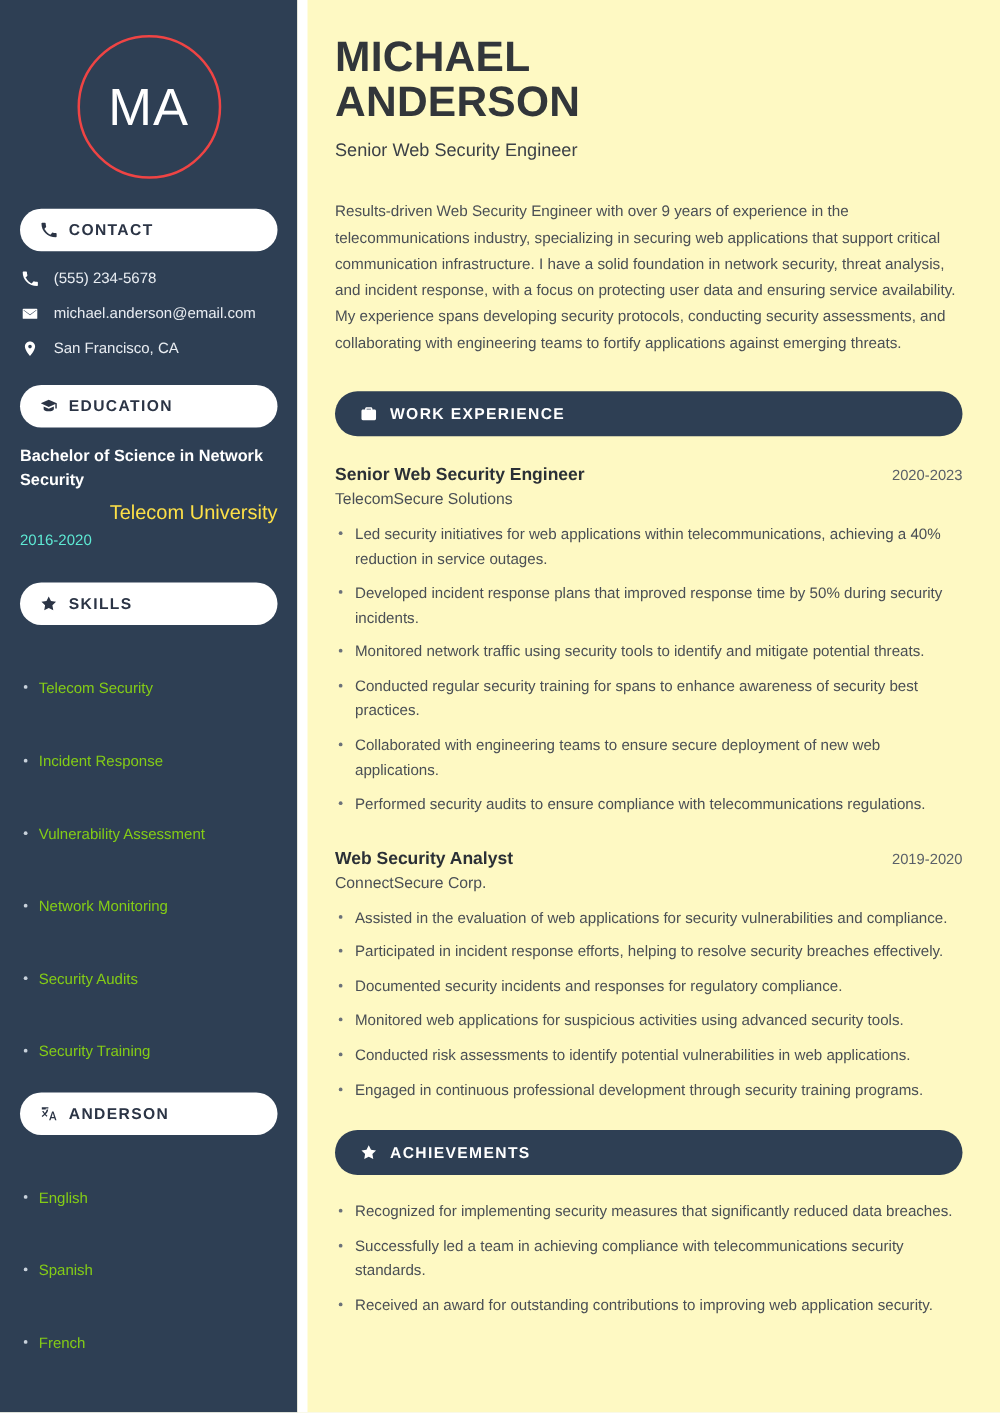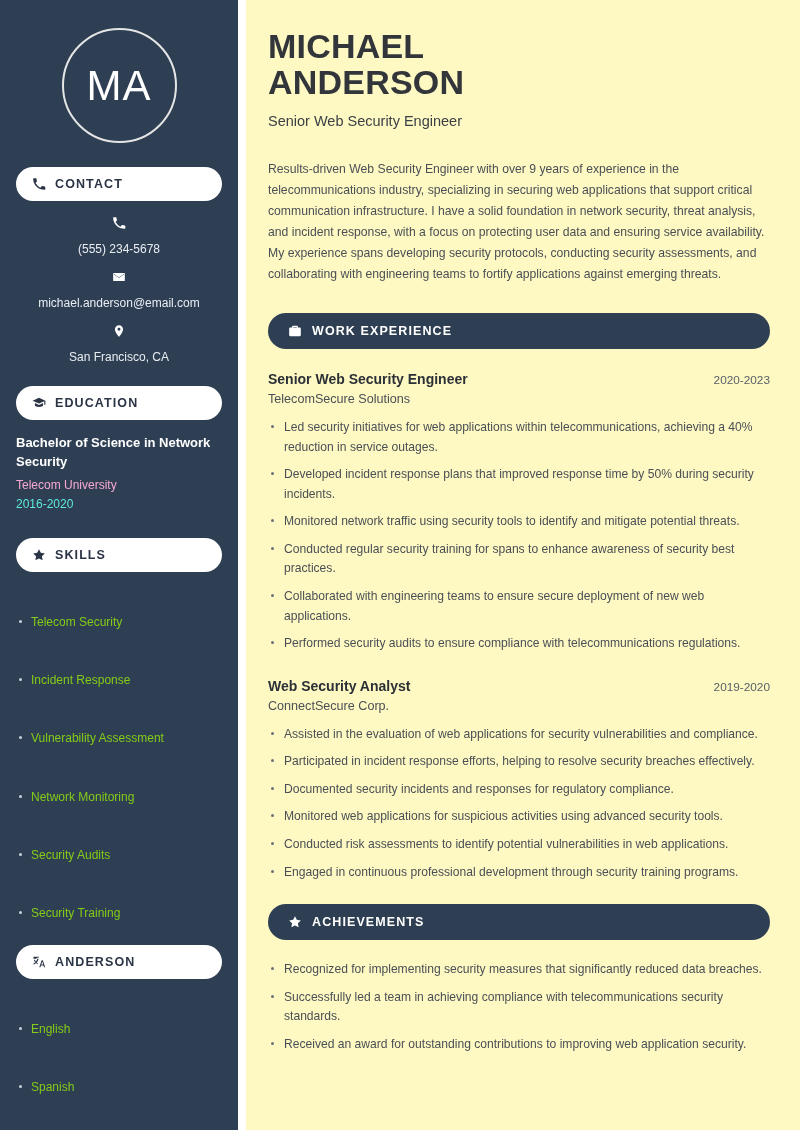--- a/index.html
+++ b/index.html
@@ -35,21 +35,21 @@
   .avatar-wrap {
     display: flex;
     justify-content: center;
     padding-top: 28px;
     padding-bottom: 24px;
   }
   .avatar {
     width: 115px;
     height: 115px;
     border-radius: 50%;
-    border: 2px solid #e5e5e5;
+    border: 2px solid #ef4444;
     display: flex;
     align-items: center;
     justify-content: center;
     color: #ffffff;
     font-size: 42px;
     font-weight: 400;
     letter-spacing: 1px;
     line-height: 1;
   }
 
@@ -74,43 +74,42 @@
     justify-content: center;
     width: 14px;
     height: 14px;
     flex: 0 0 14px;
   }
   .pill .pill-icon svg { width: 14px; height: 14px; fill: #2b3445; display: block; }
 
   .contact-list { margin-bottom: 22px; }
   .contact-row {
     display: flex;
-    align-items: center;
+    align-items: flex-start;
     gap: 12px;
     margin-bottom: 13px;
     font-size: 12px;
     color: #e9edf2;
-    flex-direction: column;
   }
   .contact-row .c-icon {
     width: 15px; height: 15px;
     flex: 0 0 15px;
     display: inline-flex; align-items: center; justify-content: center;
   }
   .contact-row .c-icon svg { width: 14px; height: 14px; fill: #ffffff; display: block; }
 
   .edu-block { margin-bottom: 24px; }
   .edu-degree {
     font-size: 13px;
     font-weight: 700;
     color: #ffffff;
     line-height: 1.45;
     margin-bottom: 4px;
   }
-  .edu-school { font-size: 12px; color: #f9a8d4; line-height: 1.6; }
+  .edu-school { font-size: 16px; color: #fde047; line-height: 1.6; text-align: right; }
   .edu-years { font-size: 12px; color: #5eead4; line-height: 1.6; }
 
   .side-list { list-style: none; margin-bottom: 24px; }
   .side-list li {
     position: relative;
     font-size: 12px;
     color: #84cc16;
     padding-left: 15px;
     margin-bottom: 11px;
     line-height: 1.35;

